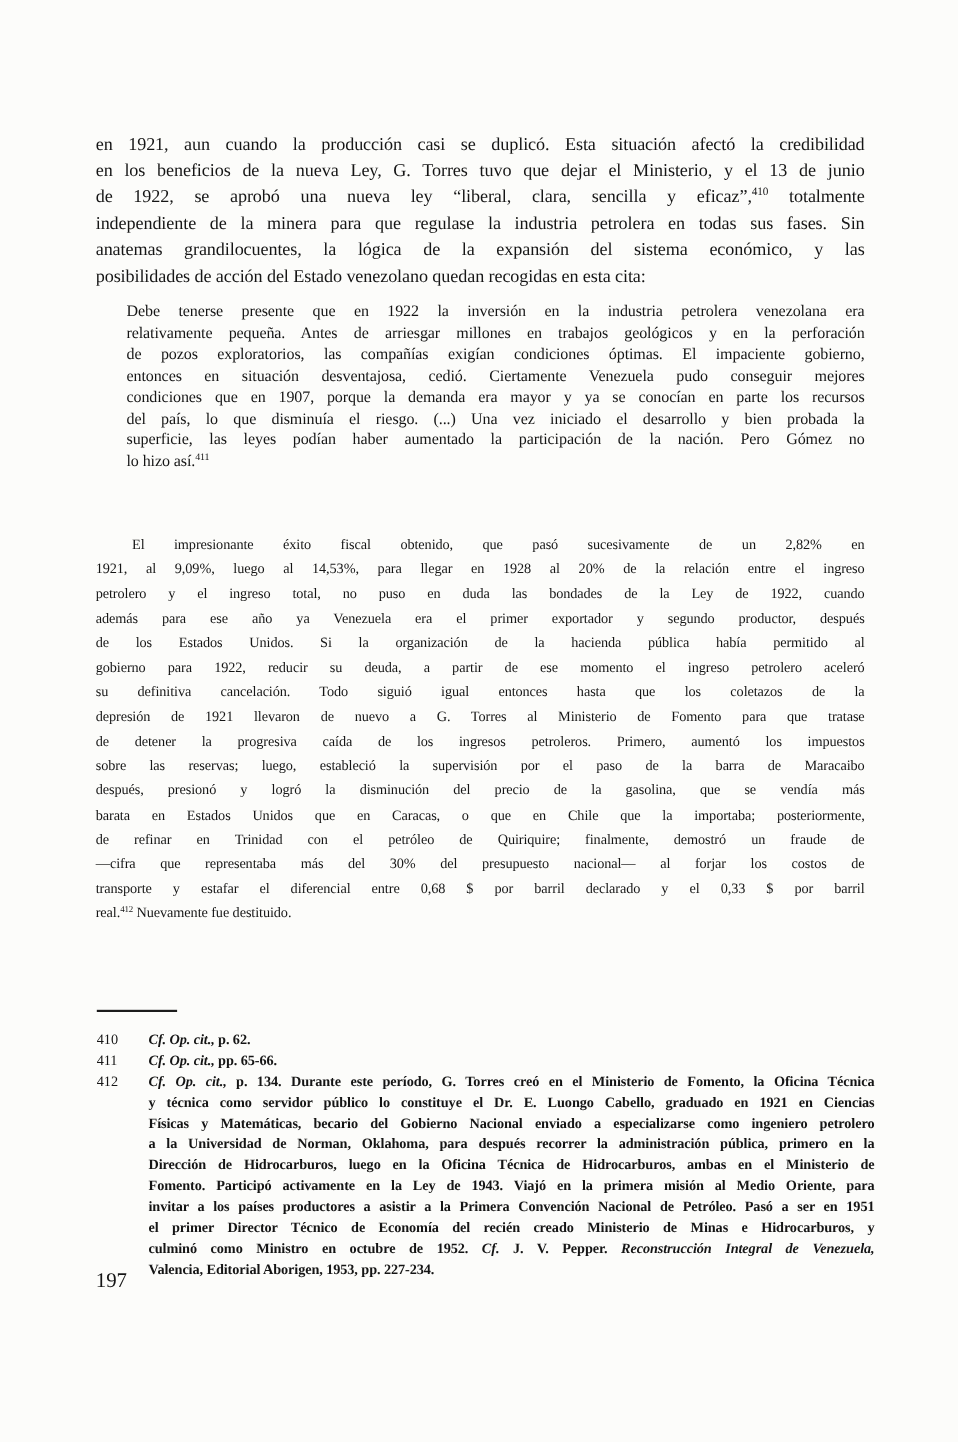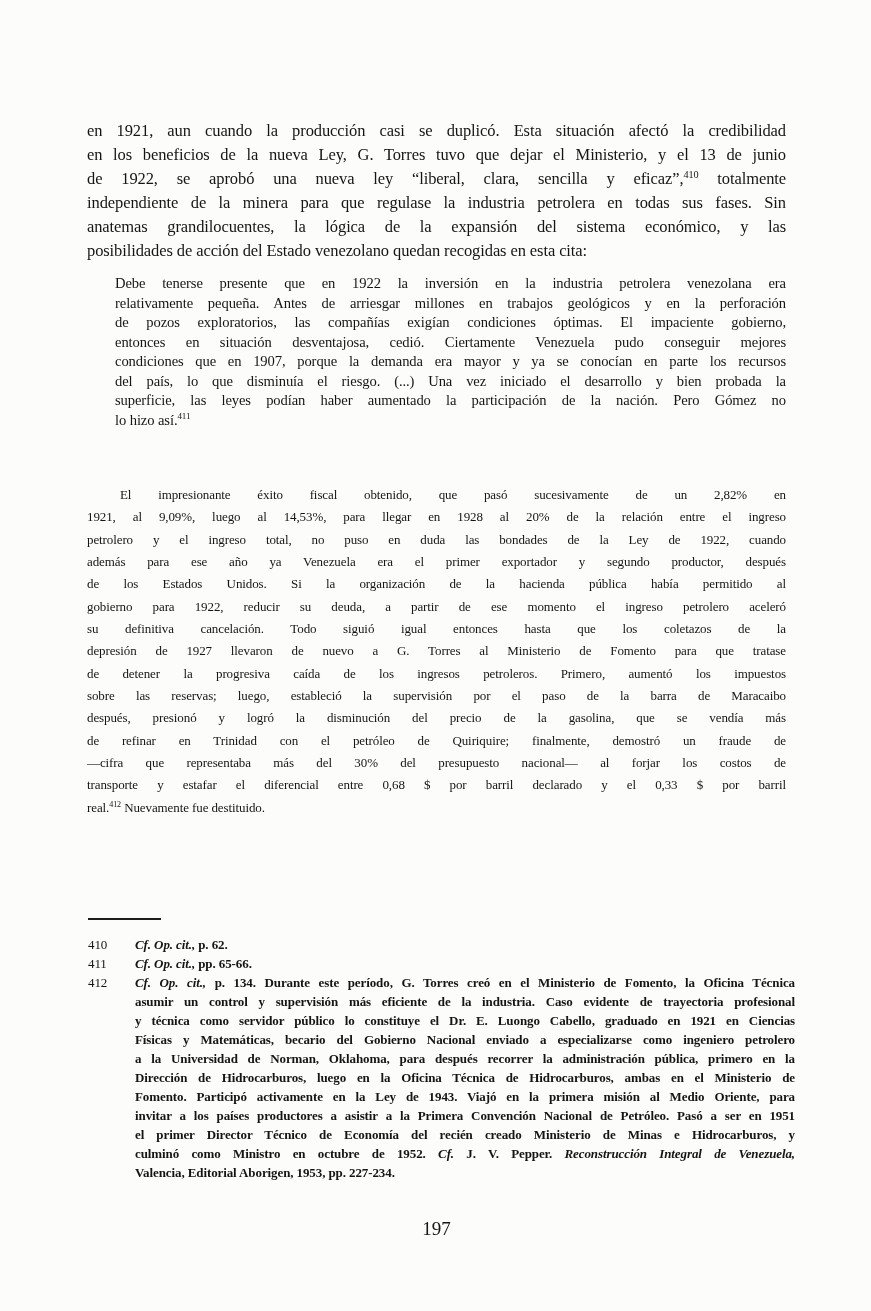--- a/index.html
+++ b/index.html
@@ -18,21 +18,21 @@
   .it{font-style:italic;}
   sup{font-size:0.62em;line-height:0;vertical-align:super;}
   #p1{left:87px;top:119px;width:699px;font-size:16.5px;line-height:24px;letter-spacing:-0.1px;}
   #bq{left:115px;top:274px;width:671px;font-size:14.6px;line-height:19.5px;letter-spacing:-0.1px;}
   #p2{left:87px;top:468px;width:699px;font-size:13px;line-height:22.35px;letter-spacing:-0.1px;margin-top:16px;}
   #p2 .tline:first-child{text-indent:33px;}
   .fnrule{position:absolute;left:88px;top:918px;width:73px;height:2px;background:#1c1c1c;}
   #fns{left:88px;top:935px;width:707px;font-size:13px;line-height:19px;letter-spacing:-0.1px;}
   .fn-row{display:grid;grid-template-columns:47px 1fr;}
   .fn-text{text-align:justify;font-weight:bold;}
-  #pageno{left:87px;top:1218px;width:699px;text-align:center;font-size:19px;}
+  #pageno{left:87px;top:1154px;width:699px;font-size:19px;}
 </style>
 </head>
 <body>
 
 <div class="page">
 
   <div id="p1" class="block">
       <div class="tline">en 1921, aun cuando la producción casi se duplicó. Esta situación afectó la credibilidad</div>
       <div class="tline">en los beneficios de la nueva Ley, G. Torres tuvo que dejar el Ministerio, y el 13 de junio</div>
       <div class="tline">de 1922, se aprobó una nueva ley “liberal, clara, sencilla y eficaz”,<sup>410</sup> totalmente</div>
@@ -53,24 +53,25 @@
     </div>
 
   <div id="p2" class="block">
       <div class="tline">El impresionante éxito fiscal obtenido, que pasó sucesivamente de un 2,82% en</div>
       <div class="tline">1921, al 9,09%, luego al 14,53%, para llegar en 1928 al 20% de la relación entre el ingreso</div>
       <div class="tline">petrolero y el ingreso total, no puso en duda las bondades de la Ley de 1922, cuando</div>
       <div class="tline">además para ese año ya Venezuela era el primer exportador y segundo productor, después</div>
       <div class="tline">de los Estados Unidos. Si la organización de la hacienda pública había permitido al</div>
       <div class="tline">gobierno para 1922, reducir su deuda, a partir de ese momento el ingreso petrolero aceleró</div>
       <div class="tline">su definitiva cancelación. Todo siguió igual entonces hasta que los coletazos de la</div>
-      <div class="tline">depresión de 1927 llevaron de nuevo a G. Torres al Ministerio de Fomento para que tratase</div>
+      <div class="tline">depresión de 1921 llevaron de nuevo a G. Torres al Ministerio de Fomento para que tratase</div>
       <div class="tline">de detener la progresiva caída de los ingresos petroleros. Primero, aumentó los impuestos</div>
       <div class="tline">sobre las reservas; luego, estableció la supervisión por el paso de la barra de Maracaibo</div>
       <div class="tline">después, presionó y logró la disminución del precio de la gasolina, que se vendía más</div>
+      <div class="tline">barata en Estados Unidos que en Caracas, o que en Chile que la importaba; posteriormente,</div>
       <div class="tline">de refinar en Trinidad con el petróleo de Quiriquire; finalmente, demostró un fraude de</div>
       <div class="tline">—cifra que representaba más del 30% del presupuesto nacional— al forjar los costos de</div>
       <div class="tline">transporte y estafar el diferencial entre 0,68 $ por barril declarado y el 0,33 $ por barril</div>
       <div class="tline tline-last">real.<sup>412</sup> Nuevamente fue destituido.</div>
     </div>
 
   <div class="fnrule"></div>
 
   <div id="fns" class="block">
     <div class="fn-row">
@@ -78,21 +79,20 @@
       <div class="fn-text"><span class="it">Cf. Op. cit.,</span><span> p. 62.</span></div>
     </div>
     <div class="fn-row">
       <div class="fn-num">411</div>
       <div class="fn-text"><span class="it">Cf. Op. cit.,</span><span> pp. 65-66.</span></div>
     </div>
     <div class="fn-row">
       <div class="fn-num">412</div>
       <div class="fn-text">
           <div class="tline"><span class="it">Cf. Op. cit.,</span> p. 134. Durante este período, G. Torres creó en el Ministerio de Fomento, la Oficina Técnica</div>
-          <div class="tline">asumir un control y supervisión más eficiente de la industria. Caso evidente de trayectoria profesional</div>
           <div class="tline">y técnica como servidor público lo constituye el Dr. E. Luongo Cabello, graduado en 1921 en Ciencias</div>
           <div class="tline">Físicas y Matemáticas, becario del Gobierno Nacional enviado a especializarse como ingeniero petrolero</div>
           <div class="tline">a la Universidad de Norman, Oklahoma, para después recorrer la administración pública, primero en la</div>
           <div class="tline">Dirección de Hidrocarburos, luego en la Oficina Técnica de Hidrocarburos, ambas en el Ministerio de</div>
           <div class="tline">Fomento. Participó activamente en la Ley de 1943. Viajó en la primera misión al Medio Oriente, para</div>
           <div class="tline">invitar a los países productores a asistir a la Primera Convención Nacional de Petróleo. Pasó a ser en 1951</div>
           <div class="tline">el primer Director Técnico de Economía del recién creado Ministerio de Minas e Hidrocarburos, y</div>
           <div class="tline">culminó como Ministro en octubre de 1952. <span class="it">Cf.</span> J. V. Pepper. <span class="it">Reconstrucción Integral de Venezuela,</span></div>
           <div class="tline tline-last">Valencia, Editorial Aborigen, 1953, pp. 227-234.</div>
         </div>

